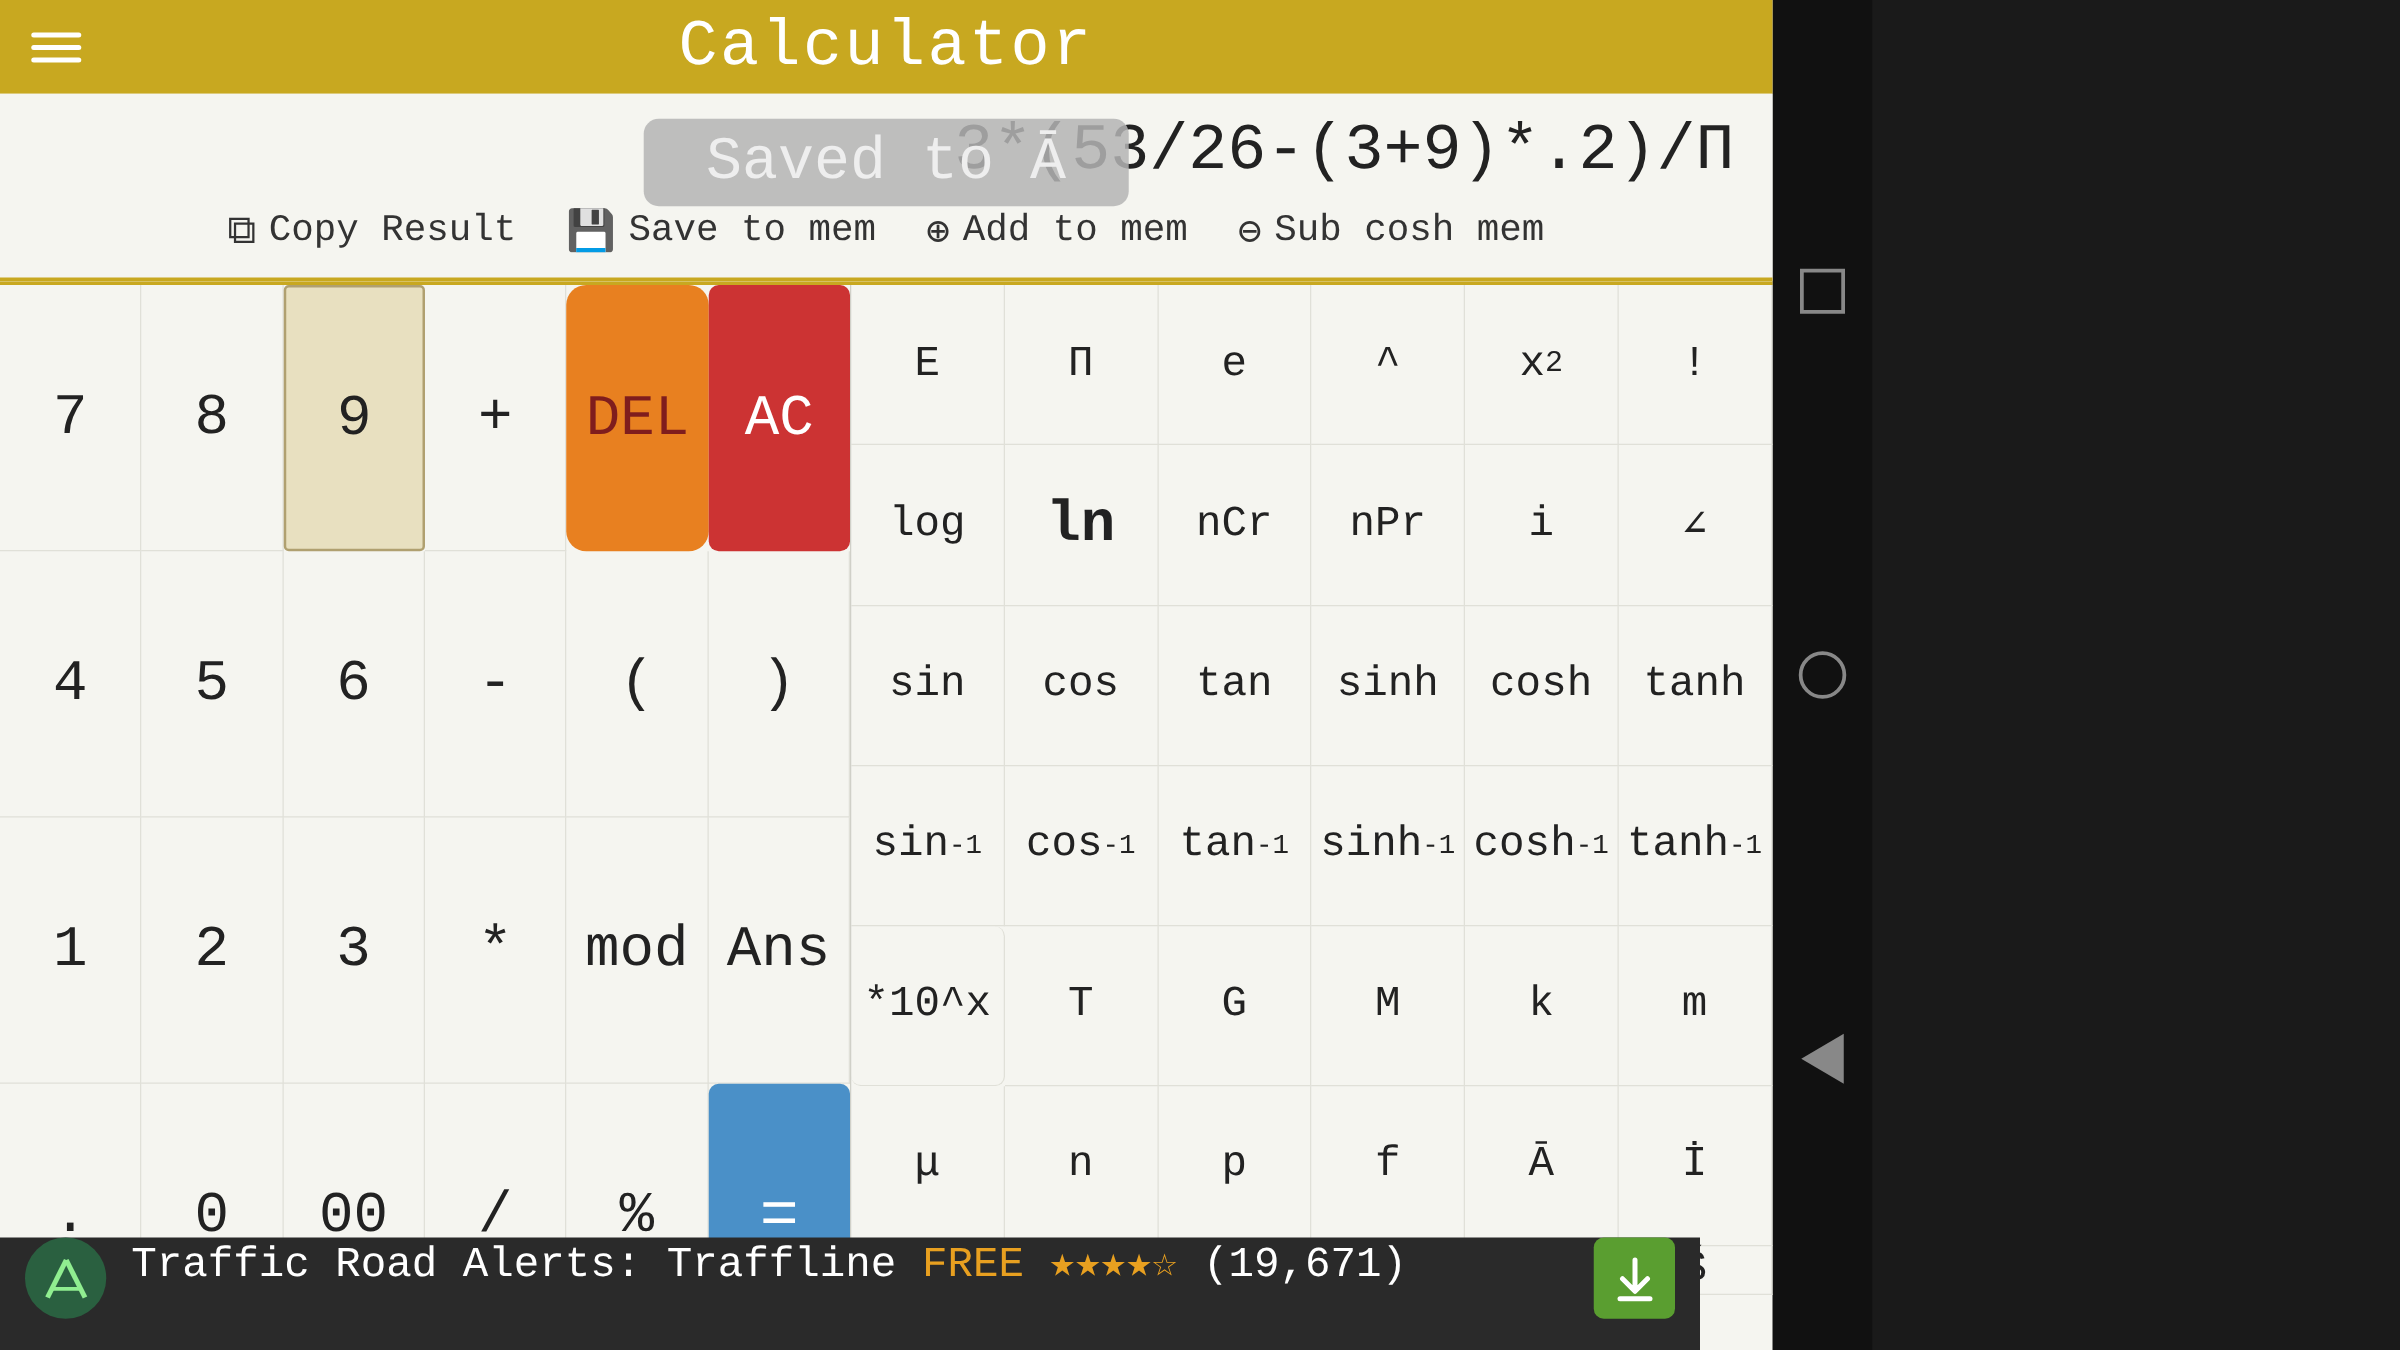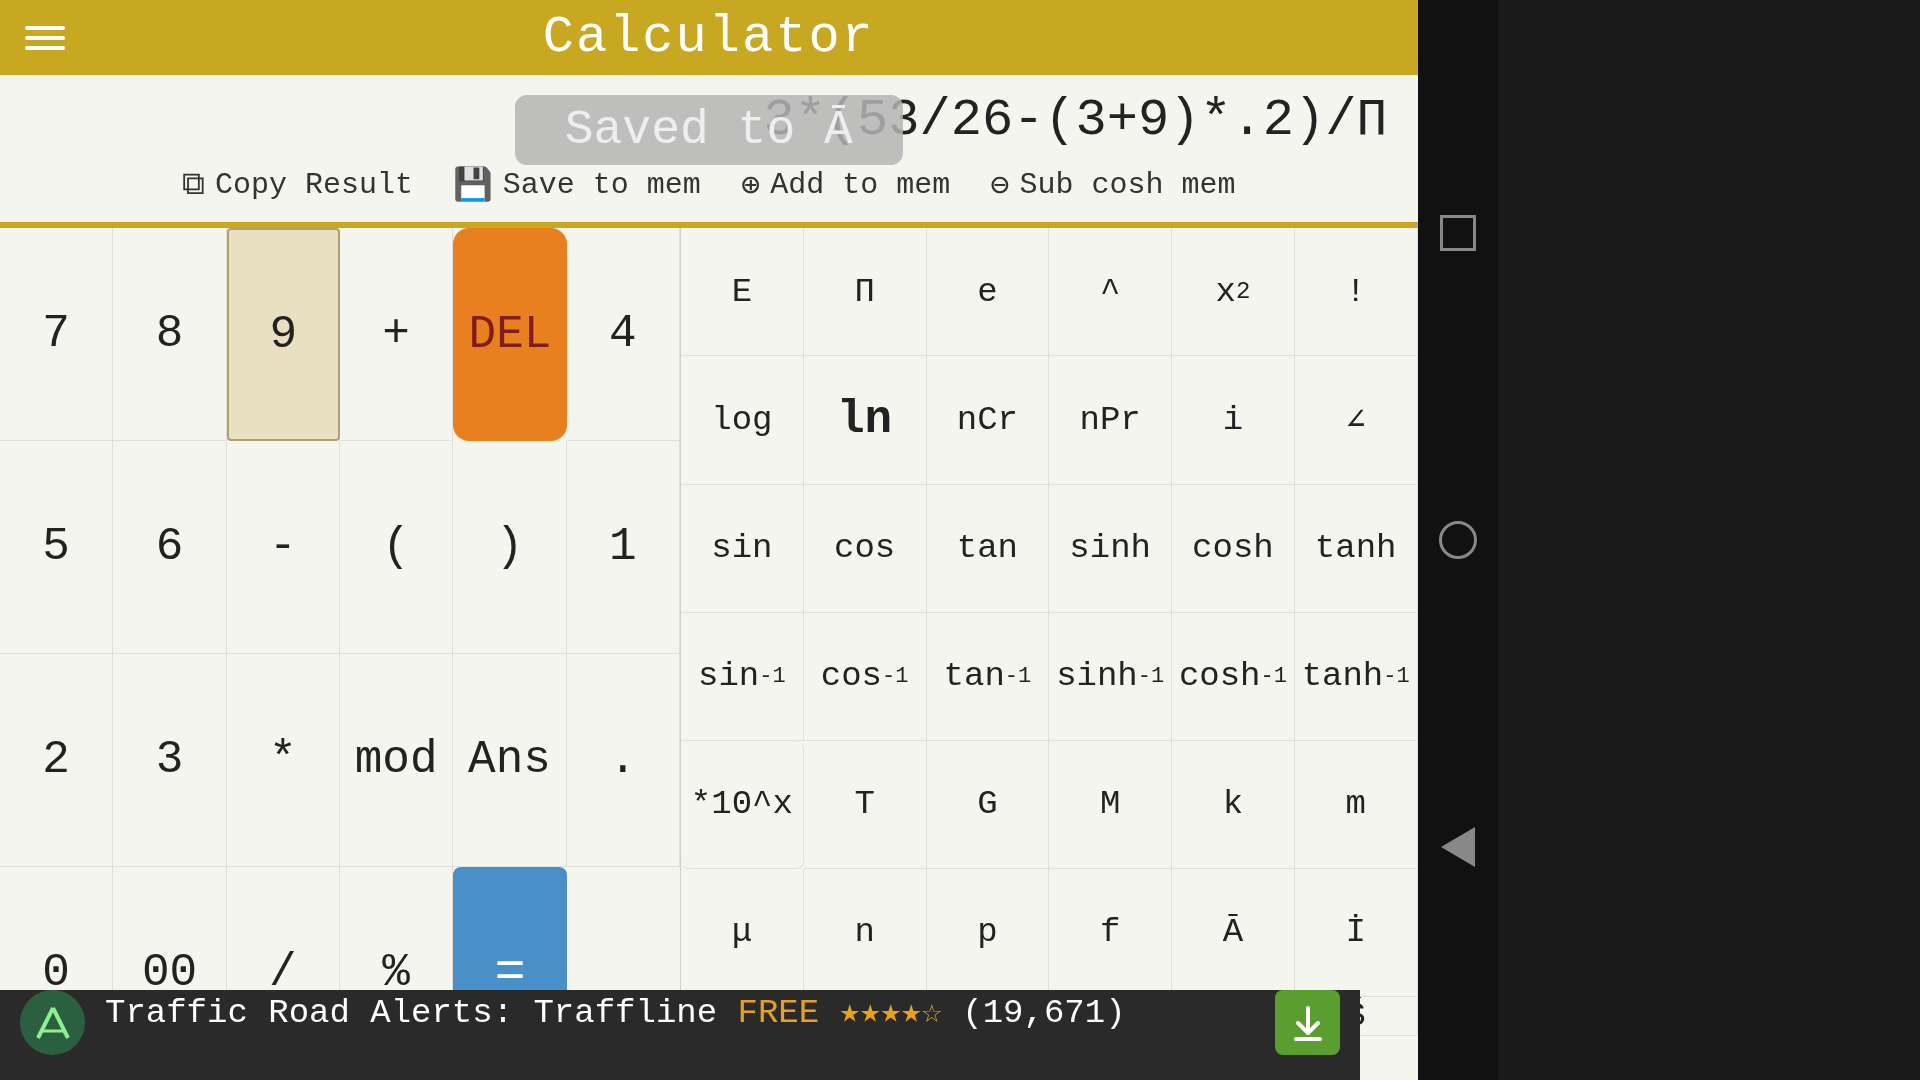--- a/index.html
+++ b/index.html
@@ -355,20 +355,21 @@
   <div id="buttons-area">
     <div id="keypad-container">
 
       <div id="left-keypad">
 
         <button class="calc-btn">7</button>
         <button class="calc-btn">8</button>
         <button class="calc-btn btn-highlighted">9</button>
         <button class="calc-btn">+</button>
         <button class="calc-btn btn-del">DEL</button>
+        <button class="calc-btn btn-ac">AC</button>
 
         <button class="calc-btn">4</button>
         <button class="calc-btn">5</button>
         <button class="calc-btn">6</button>
         <button class="calc-btn">-</button>
         <button class="calc-btn">(</button>
         <button class="calc-btn">)</button>
 
         <button class="calc-btn">1</button>
         <button class="calc-btn">2</button>

